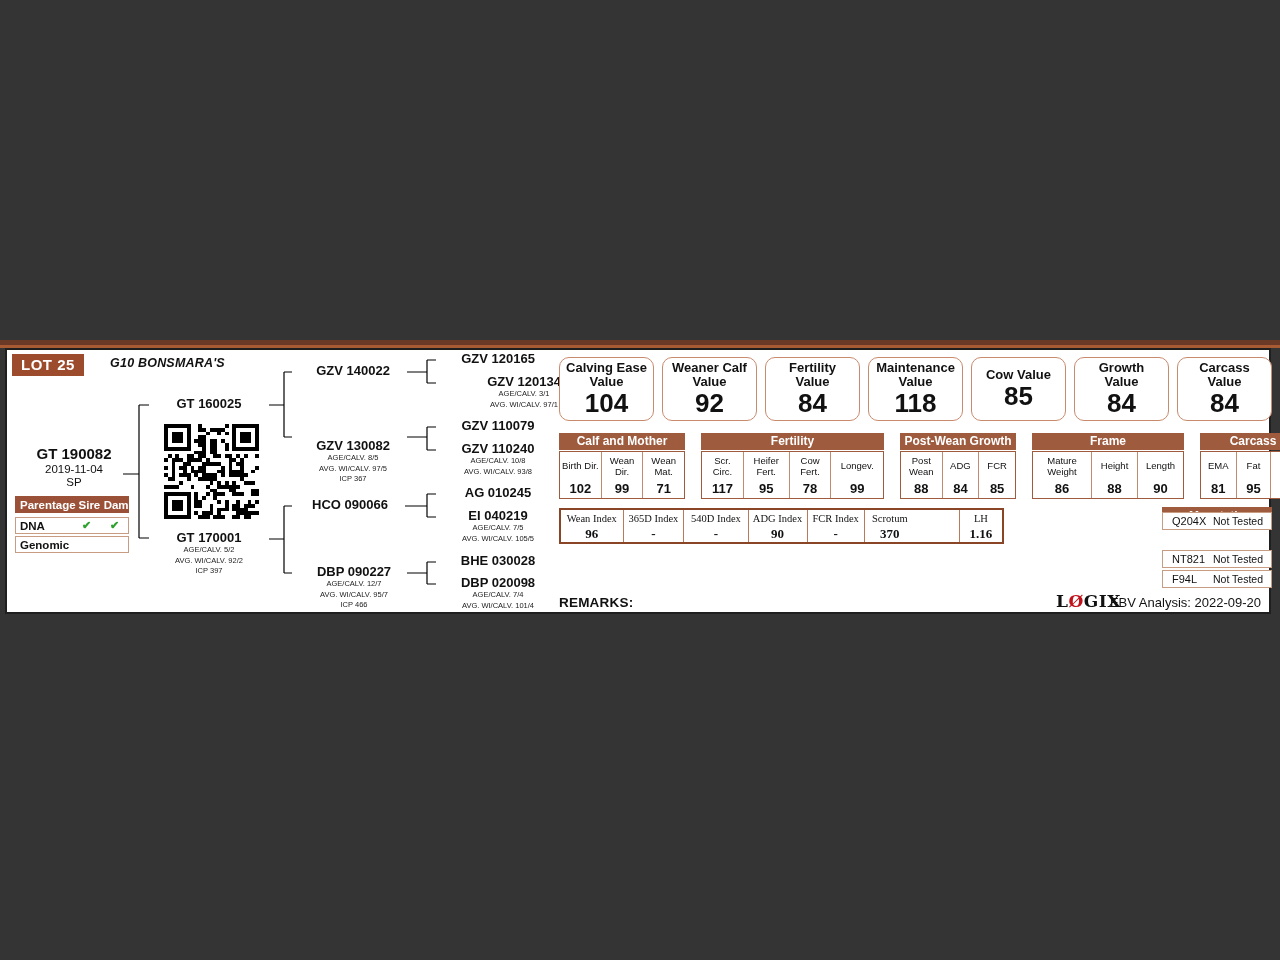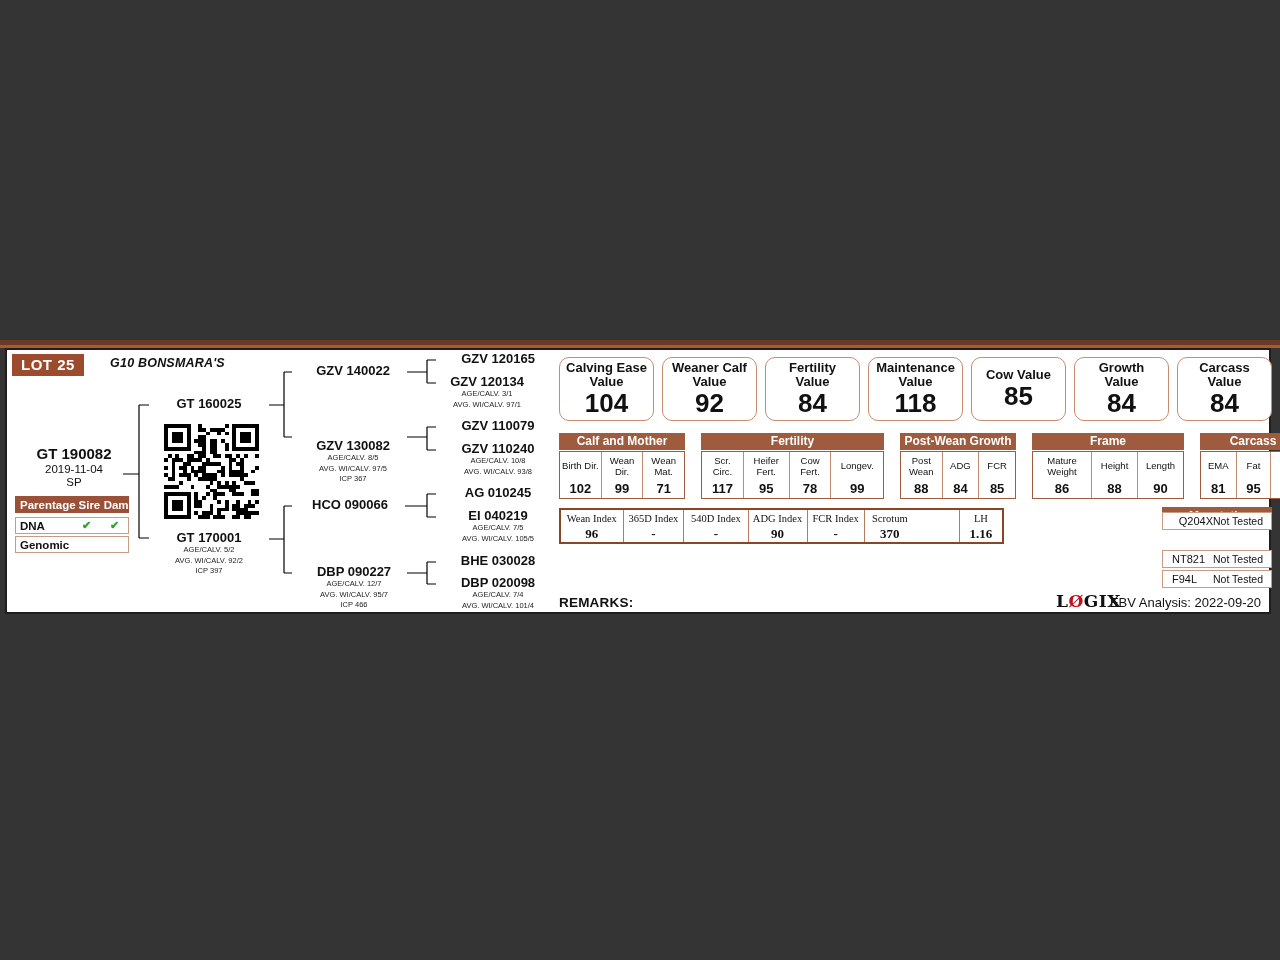--- a/index.html
+++ b/index.html
@@ -393,21 +393,21 @@
   <div class="abs node" style="left:347px;top:214px;">
     <div class="nid">DBP 090227</div>
     <div class="sub">AGE/CALV. 12/7</div>
     <div class="sub">AVG. WI/CALV. 95/7</div>
     <div class="sub">ICP 466</div>
   </div>
 
   <div class="abs node" style="left:491px;top:1px;">
     <div class="nid">GZV 120165</div>
   </div>
-  <div class="abs node" style="left:480px;top:24px;">
+  <div class="abs node" style="left:517px;top:24px;">
     <div class="nid">GZV 120134</div>
     <div class="sub">AGE/CALV. 3/1</div>
     <div class="sub">AVG. WI/CALV. 97/1</div>
   </div>
   <div class="abs node" style="left:491px;top:68px;">
     <div class="nid">GZV 110079</div>
   </div>
   <div class="abs node" style="left:491px;top:91px;">
     <div class="nid">GZV 110240</div>
     <div class="sub">AGE/CALV. 10/8</div>
@@ -598,21 +598,21 @@
         <div class="lab">Scrotum</div>
         <div class="val">370</div>
       </div>
     <div class="cell" style="flex:48;margin-left:44px;">
         <div class="lab">LH</div>
         <div class="val">1.16</div>
       </div>
   </div>
 
   <div class="abs myo-h">Myostatin</div>
-  <div class="abs myo-row" style="top:162px;text-align:right;">
+  <div class="abs myo-row" style="top:162px;">
     <span class="g">Q204X</span>
     <span class="r">Not Tested</span>
   </div>
   <div class="abs myo-row" style="top:200px;">
     <span class="g">NT821</span>
     <span class="r">Not Tested</span>
   </div>
   <div class="abs myo-row" style="top:220px;">
     <span class="g">F94L</span>
     <span class="r">Not Tested</span>

